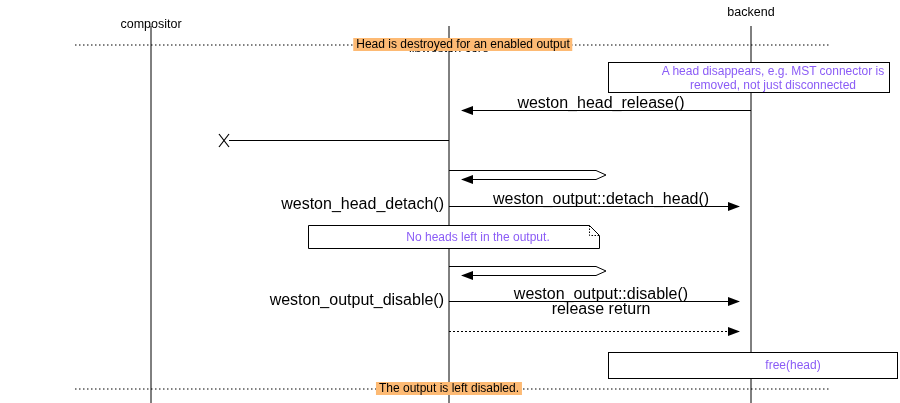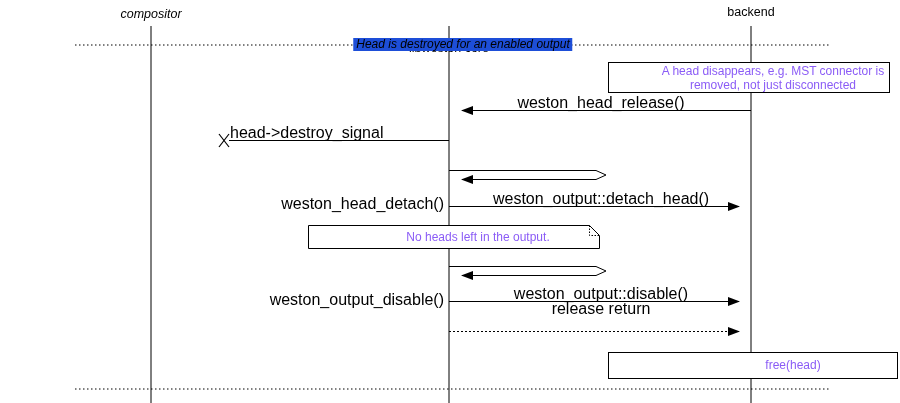--- a/index.html
+++ b/index.html
@@ -50,25 +50,24 @@
   .note-text {
     position: absolute;
     font-size: 12px;
     text-align: center;
     line-height: 14px;
     color: #8b5cf6;
     padding-left: 24px;
   }
   .divider-label {
     font-size: 12px;
-    background: #1d4ed8;
+    background: #fdba74;
     padding: 0 3px;
     text-align: center;
     transform: translateX(-50%);
-    font-style: italic;
   }
 </style>
 </head>
 <body>
 
 <div id="diagram">
 
   <svg id="svg-layer" viewBox="0 0 900 403">
     <defs>
       <marker id="arrowFilled" markerWidth="12" markerHeight="9" refX="11" refY="4.5" orient="auto" markerUnits="userSpaceOnUse">
@@ -135,38 +134,38 @@
 
     <g>
       <line x1="449" y1="331.5" x2="739" y2="331.5" stroke="#000000" stroke-width="1" stroke-dasharray="2,2" marker-end="url(#arrowFilled)"></line>
     </g>
 
     <g>
       <rect x="608.5" y="352.5" width="289" height="26" fill="#ffffff" stroke="#000000" stroke-width="1"></rect>
     </g>
   </svg>
 
-  <div class="lbl actor-name" style="left:151px; top:8px;font-style:italic;">compositor</div>
+  <div class="lbl actor-name" style="left:151px; top:18px;">compositor</div>
   <div class="lbl actor-name" style="left:449px; top:6px;margin-top:36px;">libweston core</div>
   <div class="lbl actor-name" style="left:751px; top:6px;">backend</div>
 
   <div class="lbl divider-label" style="left:463px; top:38px;">Head is destroyed for an enabled output</div>
+  <div class="lbl divider-label" style="left:449px; top:382px;">The output is left disabled.</div>
 
   <div class="note-text" style="left:608px; top:64px; width:282px;">
     <div>A head disappears, e.g. MST connector is</div>
     <div>removed, not just disconnected</div>
   </div>
 
   <div class="note-text" style="left:308px; top:230px; width:292px;">No heads left in the output.</div>
 
   <div class="note-text" style="left:624px; top:358px; width:290px;">free(head)</div>
 
   <div class="lbl msg-label msg-center" style="left:601px; top:96px;">weston_head_release()</div>
 
-  <div class="lbl msg-label" style="left:230px; top:126px;">head-&gt;destroy_signal</div>
 
   <div class="lbl msg-label msg-right" style="left:444px; top:161px;">weston_head_detach()</div>
 
   <div class="lbl msg-label msg-right" style="left:444px; top:257px;">weston_output_disable()</div>
 
   <div class="lbl msg-label msg-center" style="left:601px; top:192px;">weston_output::detach_head()</div>
 
   <div class="lbl msg-label msg-center" style="left:601px; top:287px;">weston_output::disable()</div>
 
   <div class="lbl msg-label msg-center" style="left:601px; top:302px;">release return</div>

